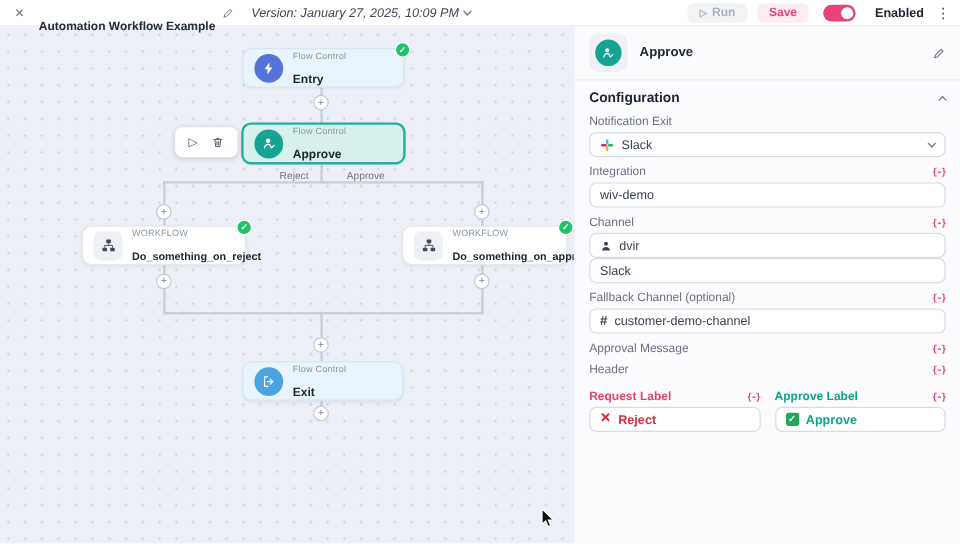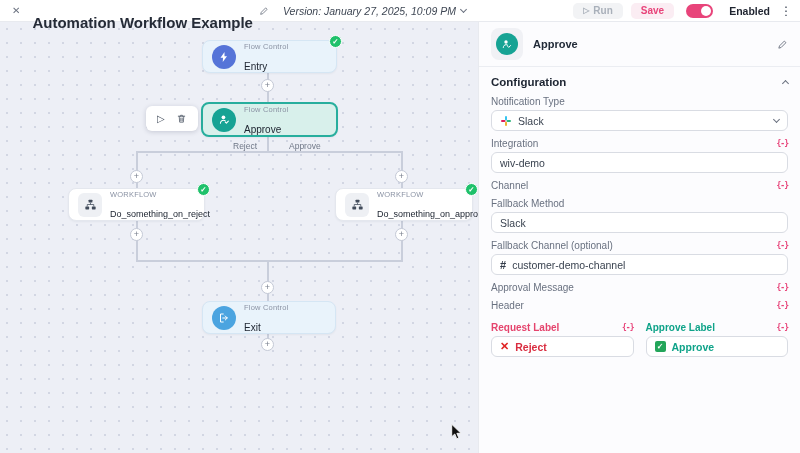--- a/index.html
+++ b/index.html
@@ -4,21 +4,21 @@
 <style>
   * { margin:0; padding:0; box-sizing:border-box; }
   html,body { width:800px; height:453px; overflow:hidden; }
   .app { position:relative; width:800px; height:453px; background:#fff; font-family:"Liberation Sans",sans-serif; }
 
   
   .topbar { position:absolute; top:0; left:0; right:0; height:22px; background:#fff;
     border-bottom:1px solid #e8eaef; display:flex; align-items:center; justify-content:space-between; padding:0 8px; z-index:5; }
   .tb-left, .tb-right { display:flex; align-items:center; }
   .close-x { font-size:10px; color:#6b7280; margin:0 12px 0 4px; cursor:pointer; }
-  .wf-title { font-size:15px; font-weight:700; color:#252b37;margin-top:23px; }
+  .wf-title { font-size:10px; font-weight:700; color:#252b37;margin-top:23px; }
   .pencil-sm { margin:0 14px 0 6px; display:flex; }
   .version-sel { display:flex; align-items:center; gap:5px; font-size:10.5px; color:#3f4754; cursor:pointer;font-style:italic; }
   .chev { width:5px; height:5px; border-right:1.3px solid #6b7280; border-bottom:1.3px solid #6b7280; display:inline-block; transform:rotate(45deg); margin-top:-2px; }
   .chev.up { transform:rotate(-135deg); margin-top:3px; }
   .btn { display:inline-flex; align-items:center; gap:4px; height:16px; padding:0 10px; border:none; border-radius:5px;
     font-size:10px; font-weight:700; font-family:inherit; cursor:pointer; }
   .btn-run { background:#f2f3f5; color:#a9b0ba; }
   .btn-run .play-glyph { font-size:8px; }
   .btn-save { background:#fbedf3; color:#e8447a; margin-left:8px; }
   .toggle-wrap { display:flex; align-items:center; gap:16px; margin-left:12px; }
@@ -34,21 +34,21 @@
   .edge-label { position:absolute; font-size:8.5px; color:#6f7787; z-index:2; }
   .plus-btn { position:absolute; width:13px; height:13px; border-radius:50%; background:#fff; border:1px solid #c4c9d6;
     color:#7b8290; font-size:9px; line-height:11px; text-align:center; padding:0; cursor:pointer; z-index:3; font-family:inherit; }
   .node { position:absolute; display:flex; align-items:center; gap:8px; padding:0 9px; border-radius:8px;
     background:#fff; border:1px solid #e4e7ee; box-shadow:0 1px 2px rgba(20,30,60,.05); cursor:pointer; z-index:2; }
   .node.blue { background:#e9f3fb; border-color:#d5e6f4; }
   .node.selected { background:#d8f0eb; border:2px solid #27ae9d; }
   .nicon { width:24px; height:24px; border-radius:50%; display:flex; align-items:center; justify-content:center; flex:none; }
   .nicon.square { border-radius:6px; background:#eef0f4; }
   .ntype { font-size:7.5px; color:#8b93a4; letter-spacing:.2px; }
-  .nname { font-size:10px; color:#202733; font-weight:400; margin-top:10px; white-space:nowrap; }
+  .nname { font-size:10px; color:#202733; font-weight:700; margin-top:10px; white-space:nowrap; }
   .badge { position:absolute; top:-6px; right:-6px; width:13px; height:13px; border-radius:50%; background:#1fc16b;
     border:1.5px solid #fff; color:#fff; font-size:7.5px; font-weight:700; display:flex; align-items:center; justify-content:center; }
   .node-toolbar { position:absolute; left:146px; top:84px; width:52px; height:25px; background:#fff; border-radius:6px;
     box-shadow:0 1px 5px rgba(20,30,60,.18); display:flex; align-items:center; justify-content:space-evenly; z-index:4; }
   .tool-ic { display:flex; align-items:center; justify-content:center; cursor:pointer; color:#4b5563; font-size:10px; }
   .cursor { position:absolute; left:450px; top:401px; z-index:9; }
 
   
   .panel { position:absolute; top:22px; right:0; width:322px; height:431px; background:#fcfcfe;
     border-left:1px solid #e8eaef; padding:0 12px; overflow:hidden; }
@@ -248,21 +248,21 @@
 
     <div class="p-div"></div>
 
     <div class="p-section">
       <span class="p-section-title">Configuration</span>
       <i class="chev up"></i>
     </div>
 
     <div>
       <div class="flabel-row">
-        <span class="flabel">Notification Type</span>
+        <span class="flabel">Notification Exit</span>
       </div>
       <div class="finput fselect">
         <span style="display:flex;">
           <svg width="12" height="12" viewBox="0 0 24 24">
               <rect x="10" y="2" width="4" height="9" rx="2" fill="#36C5F0"></rect>
               <rect x="13" y="10" width="9" height="4" rx="2" fill="#2EB67D"></rect>
               <rect x="10" y="13" width="4" height="9" rx="2" fill="#ECB22E"></rect>
               <rect x="2" y="10" width="9" height="4" rx="2" fill="#E01E5A"></rect>
             </svg>
         </span>
@@ -279,26 +279,32 @@
       <div class="finput">
         <span>wiv-demo</span>
       </div>
     </div>
 
     <div>
       <div class="flabel-row">
         <span class="flabel">Channel</span>
         <span class="varbadge">{-}</span>
       </div>
-    </div>
-
-    <div>
-      <div class="flabel-row">
-        <span class="flabel">Fallback Method</span>
-      </div>
+      <div class="finput">
+        <span style="display:flex;">
+          <svg width="10" height="10" viewBox="0 0 24 24">
+              <circle cx="12" cy="7.5" r="4" fill="#3c4555"></circle>
+              <path d="M4 21c0-4.2 3.6-7.2 8-7.2s8 3 8 7.2z" fill="#3c4555"></path>
+            </svg>
+        </span>
+        <span>dvir</span>
+      </div>
+    </div>
+
+    <div>
       <div class="finput">
         <span>Slack</span>
       </div>
     </div>
 
     <div>
       <div class="flabel-row">
         <span class="flabel">Fallback Channel (optional)</span>
         <span class="varbadge">{-}</span>
       </div>

